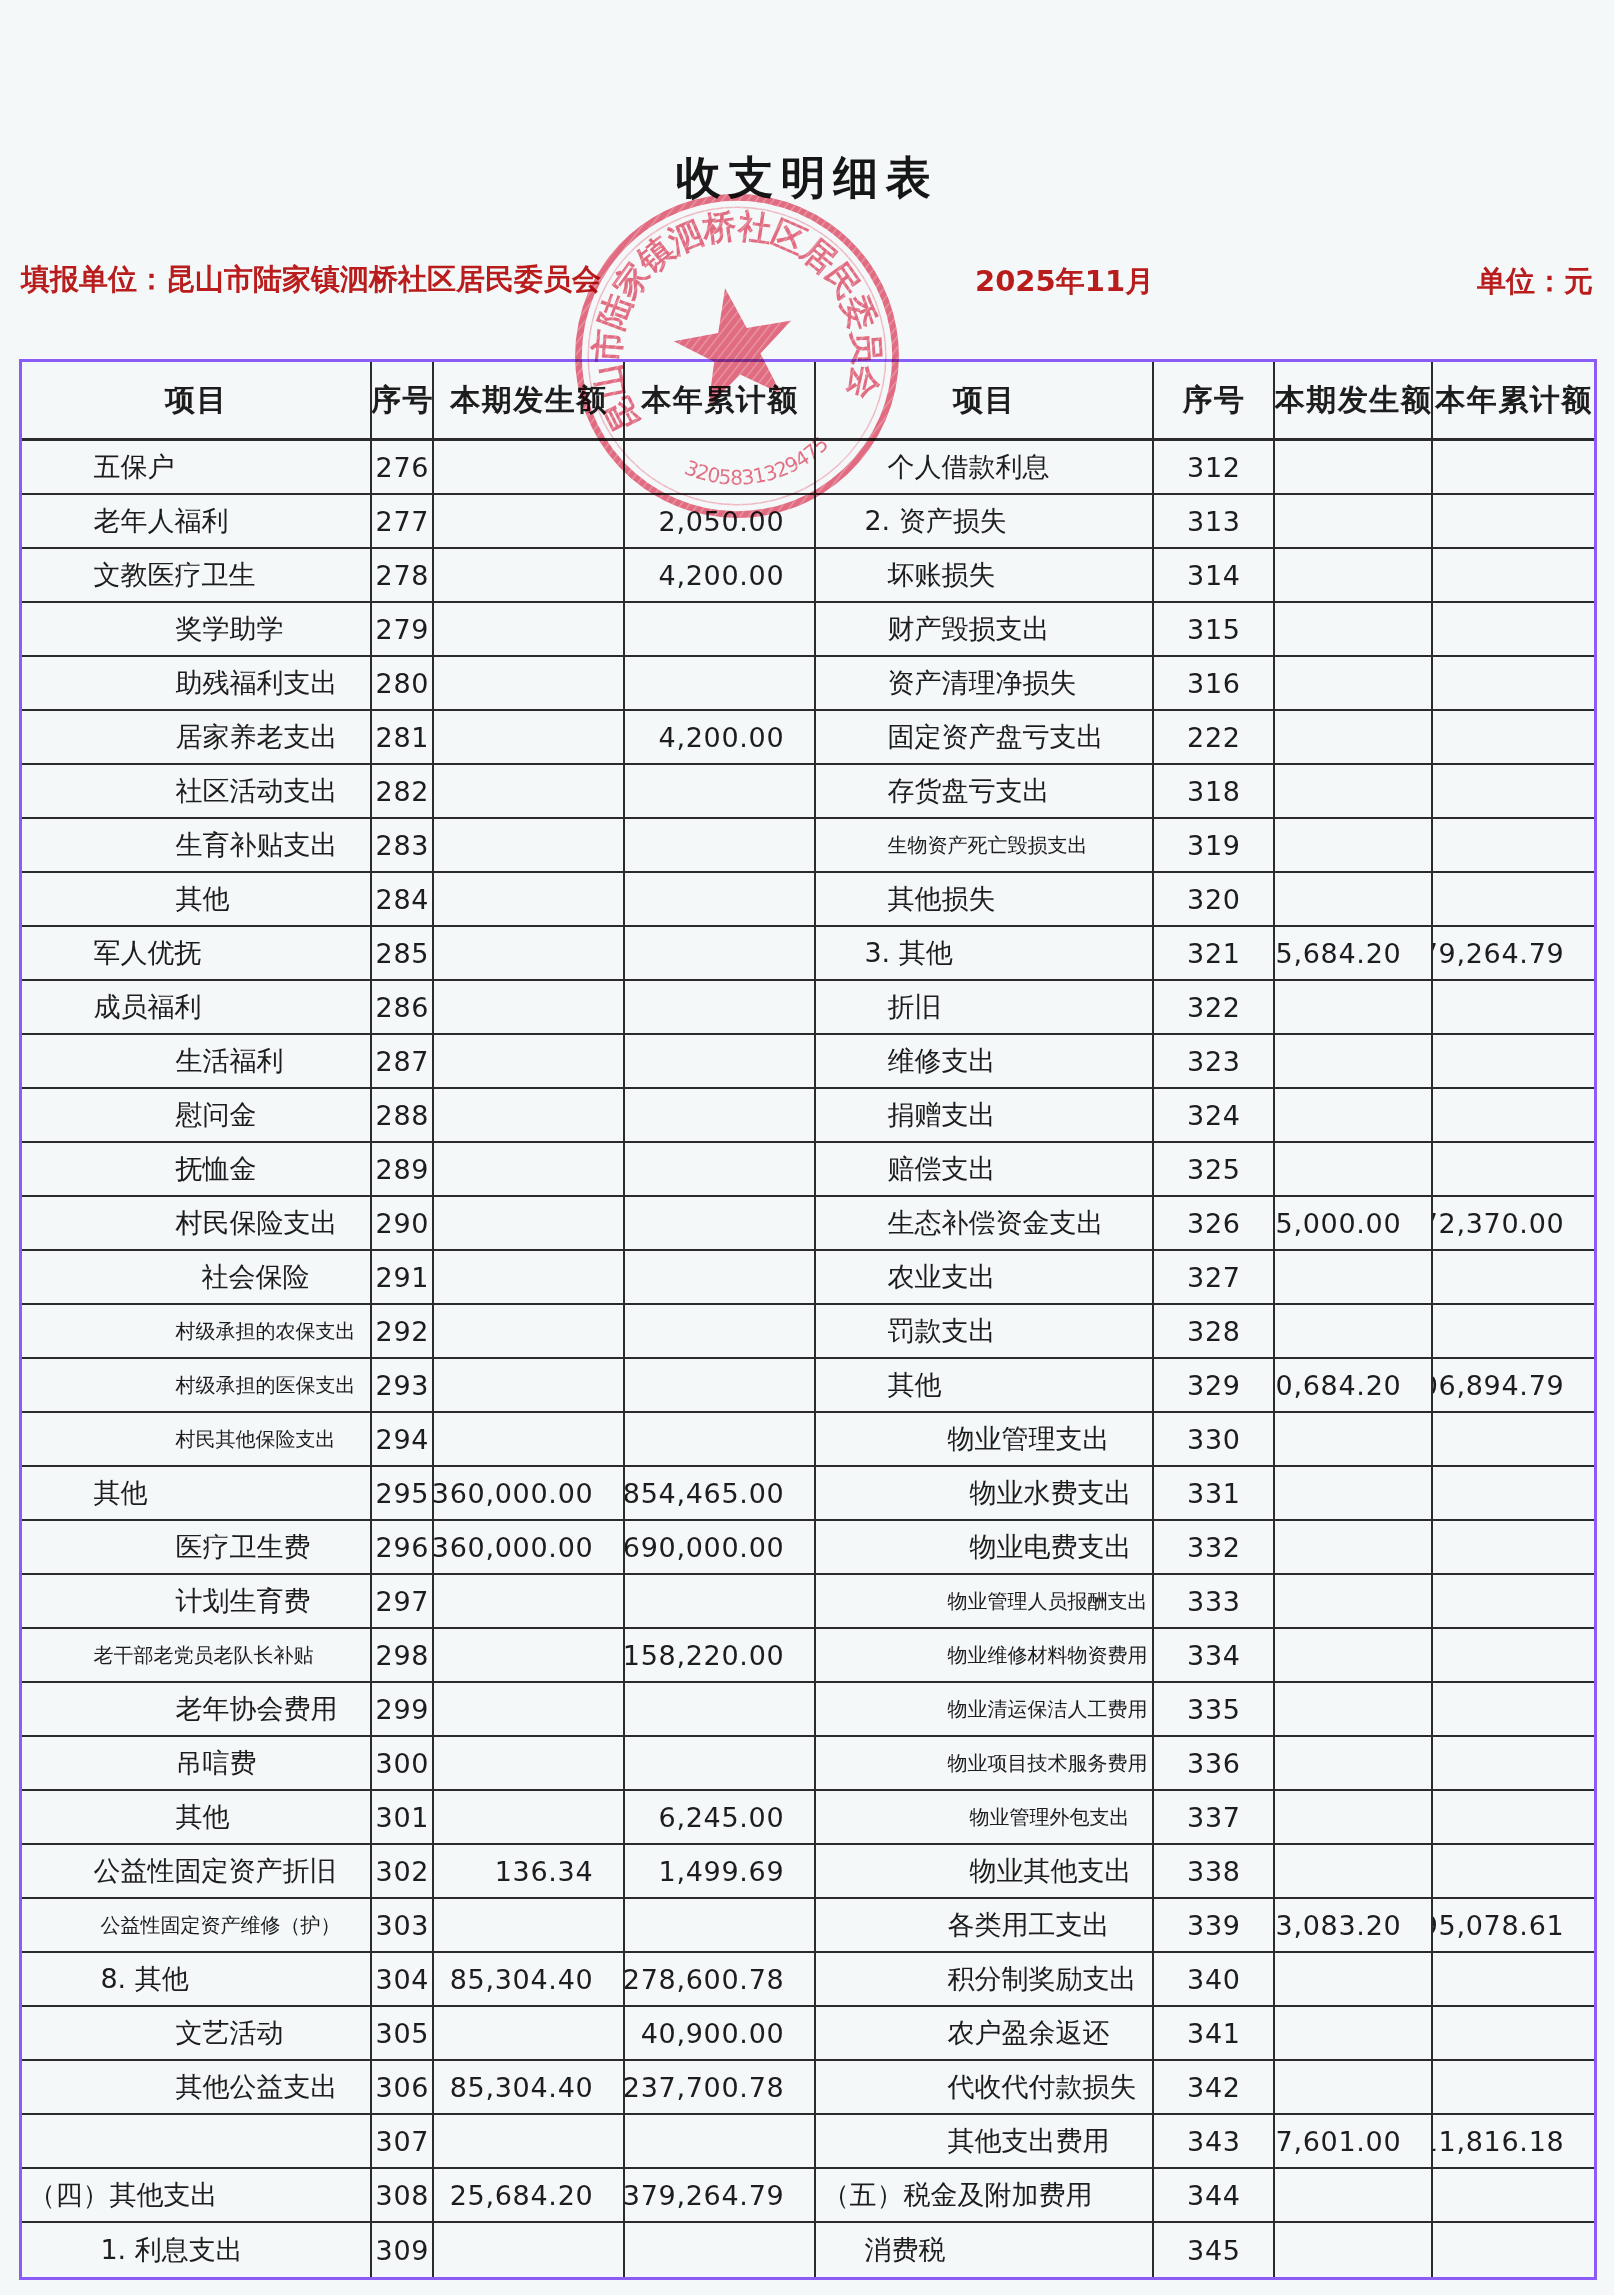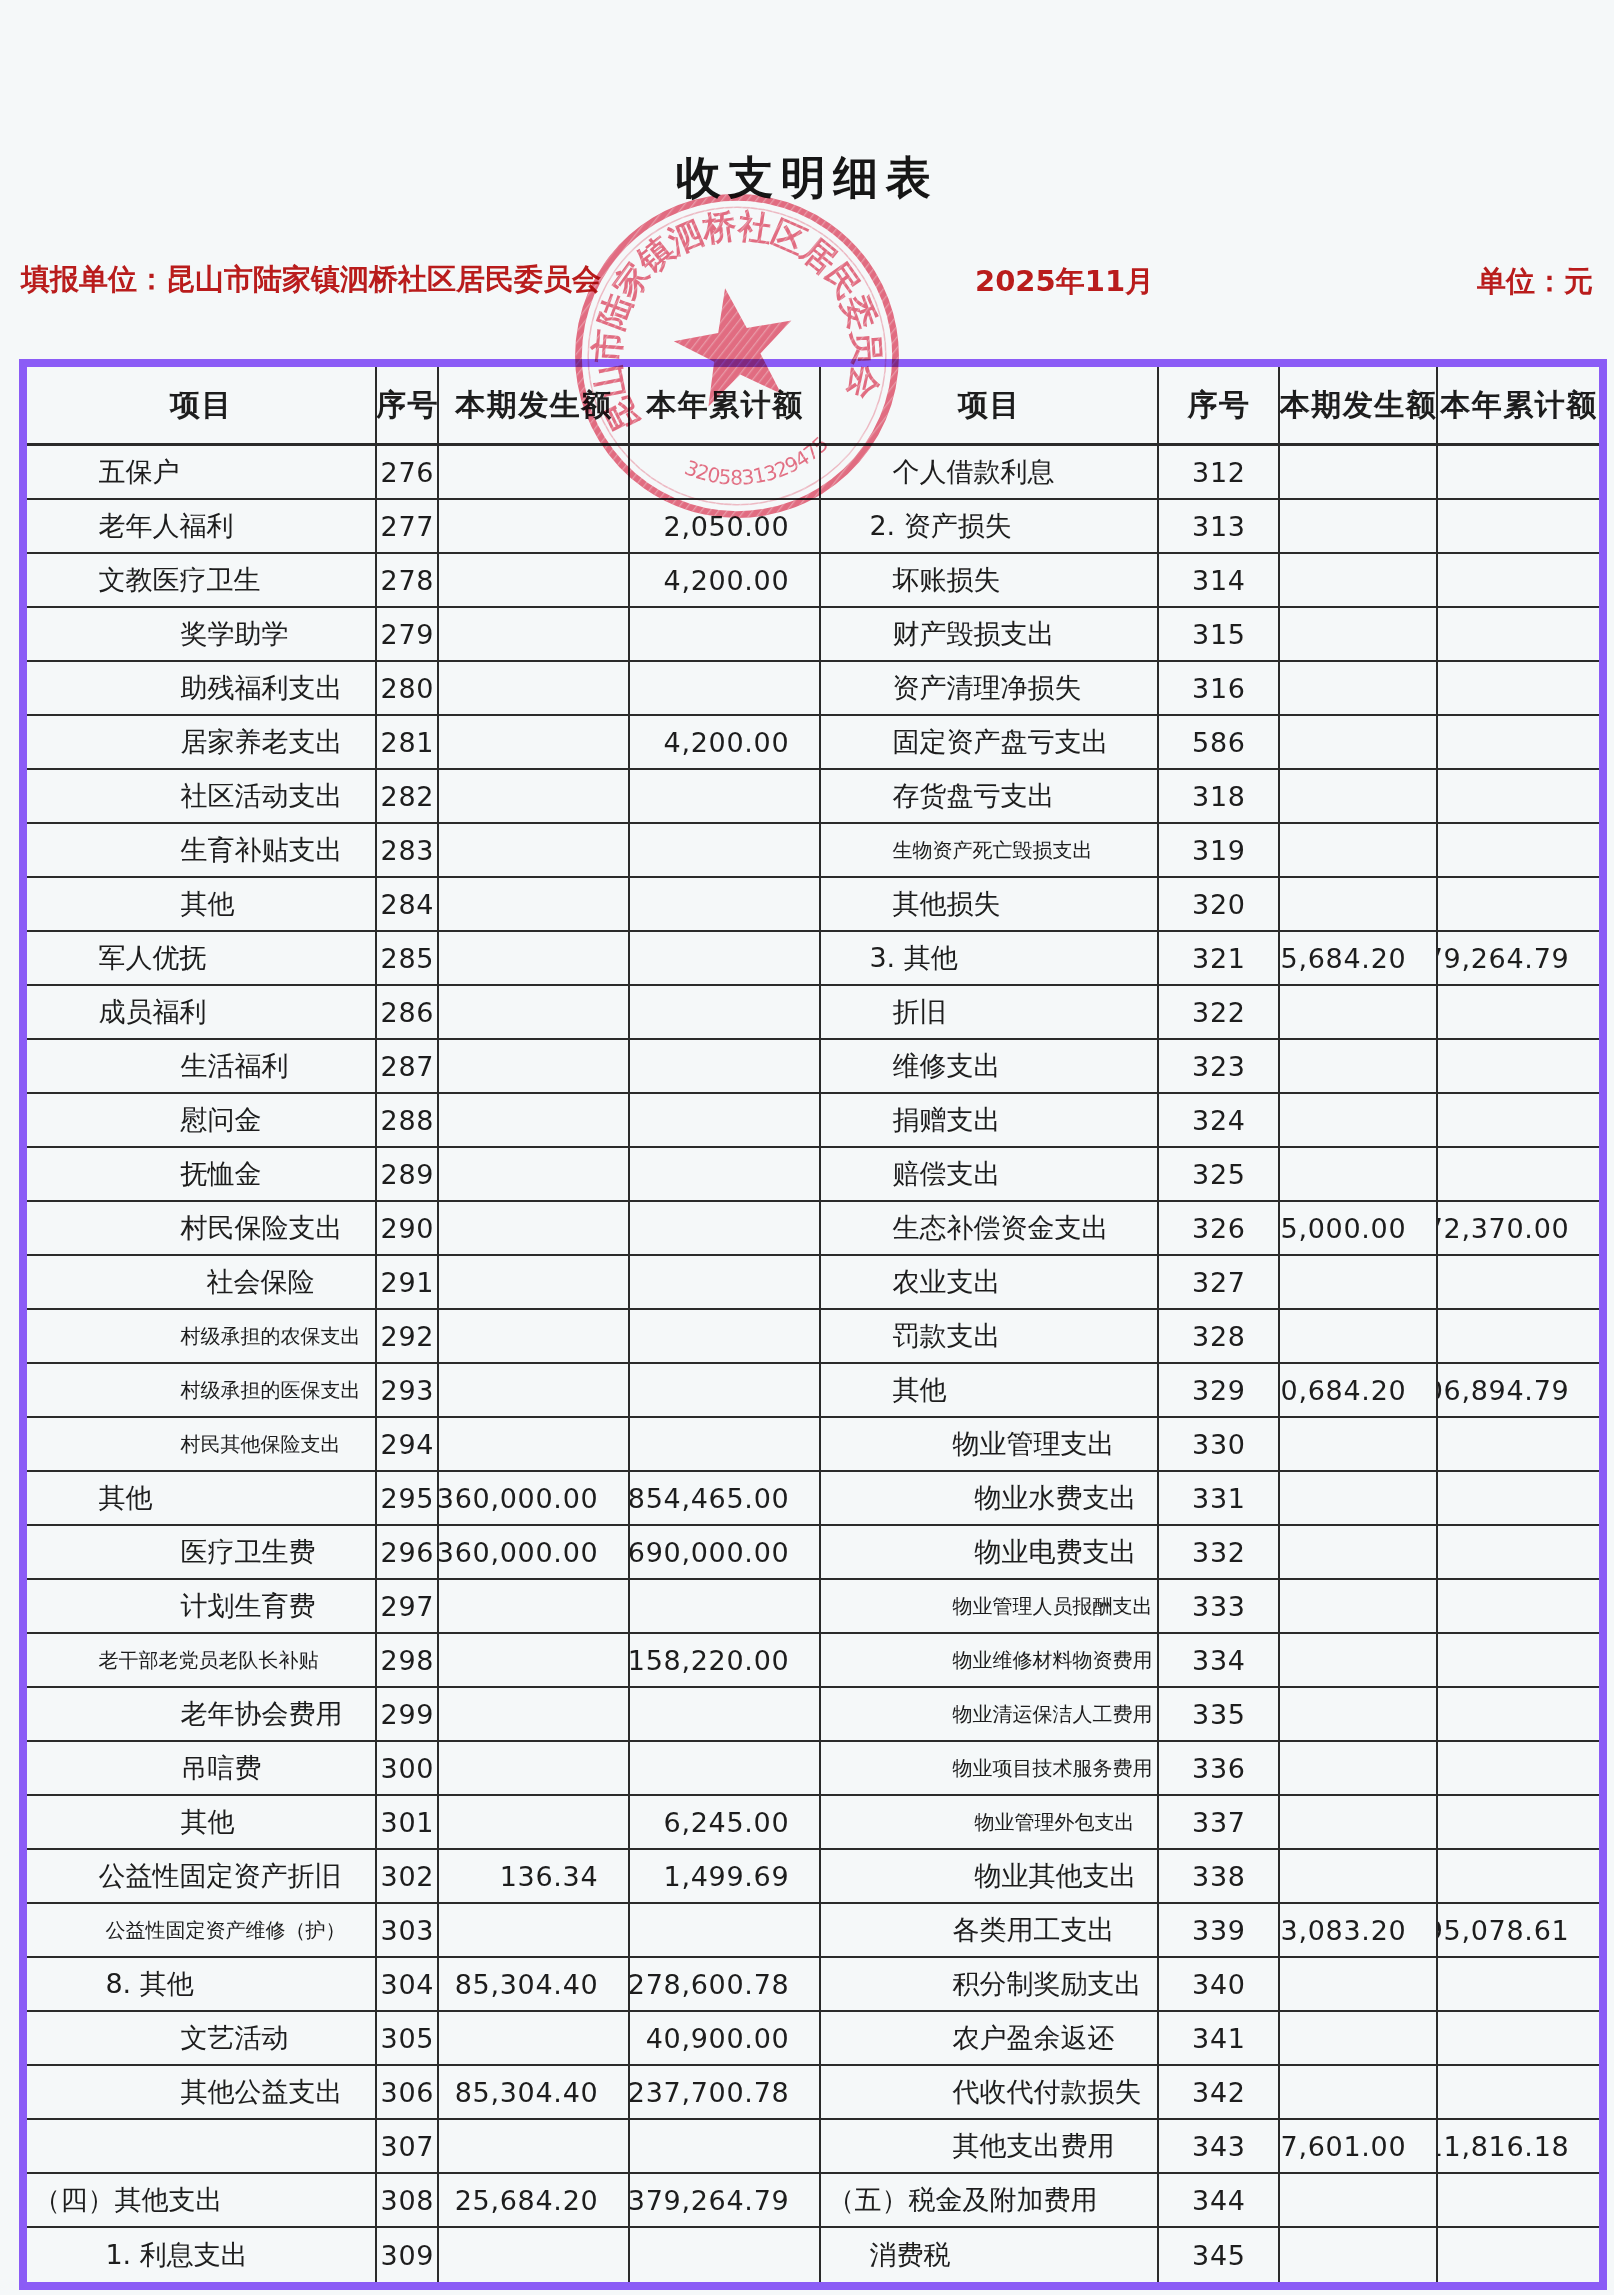--- a/index.html
+++ b/index.html
@@ -18,21 +18,21 @@
   .meta-unit-name{position:absolute;left:21px;top:0;font-weight:600;}
   .meta-period{position:absolute;left:975px;top:1.5px;font-weight:600;}
   .meta-money-unit{position:absolute;right:21px;top:1.5px;font-weight:600;}
 
   .grid{
     position:absolute;left:19.4px;top:359px;
     display:grid;
     grid-template-columns:350px 62px 191px 191px 338px 121px 158px 161px;
     grid-template-rows:79px;
     grid-auto-rows:54px;
-    border:8px solid #8b5cf6;
+    border:3px solid #8b5cf6;
     background:transparent;
   }
   .cell{
     border-right:2.2px solid #2b2b2b;
     border-bottom:2.2px solid #2b2b2b;
     display:flex;align-items:center;
     font-size:27px;color:#1d1d1d;
     overflow:hidden;white-space:nowrap;
     box-sizing:border-box;
   }
@@ -117,21 +117,21 @@
     <div class="cell amt"></div>
     <div class="cell item lv3">资产清理净损失</div>
     <div class="cell no">316</div>
     <div class="cell amt"></div>
     <div class="cell amt"></div>
     <div class="cell item lv5">居家养老支出</div>
     <div class="cell no">281</div>
     <div class="cell amt"></div>
     <div class="cell amt">4,200.00</div>
     <div class="cell item lv3">固定资产盘亏支出</div>
-    <div class="cell no">586</div>
+    <div class="cell no">222</div>
     <div class="cell amt"></div>
     <div class="cell amt"></div>
     <div class="cell item lv5">社区活动支出</div>
     <div class="cell no">282</div>
     <div class="cell amt"></div>
     <div class="cell amt"></div>
     <div class="cell item lv3">存货盘亏支出</div>
     <div class="cell no">318</div>
     <div class="cell amt"></div>
     <div class="cell amt"></div>

